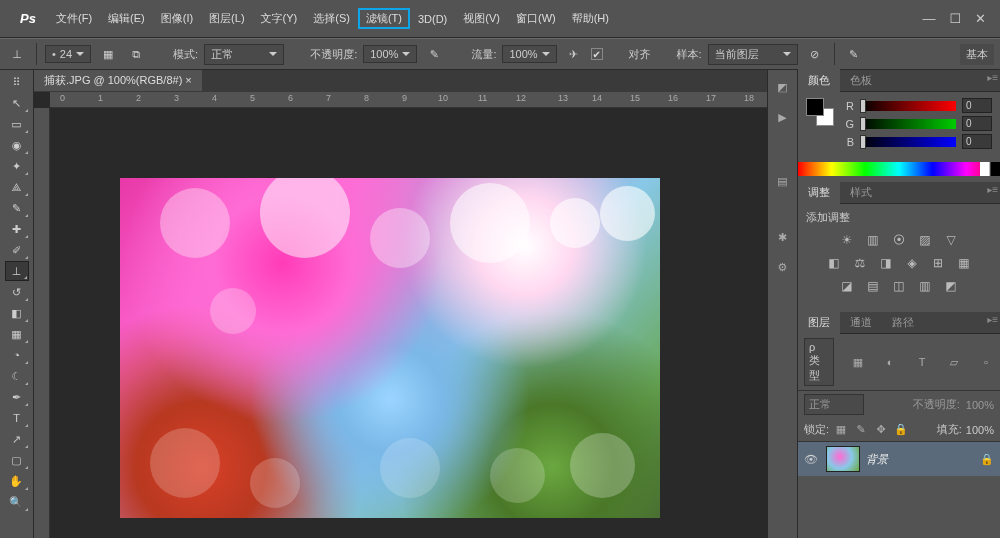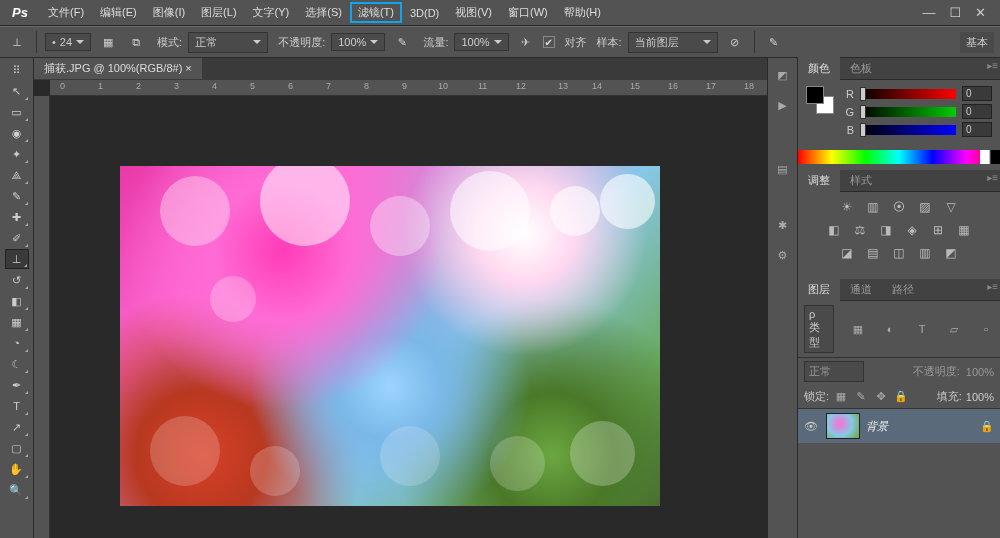--- a/index.html
+++ b/index.html
@@ -1,24 +1,24 @@
 <!DOCTYPE html>
 <html><head>
 <meta charset="utf-8">
 <style>
 *{margin:0;padding:0;box-sizing:border-box;font-family:"Microsoft YaHei",sans-serif;font-size:11px;user-select:none}
 body{background:#535353;width:1000px;height:538px;overflow:hidden;color:#ccc}
-.menubar{height:26px;background:#535353;display:flex;align-items:center;padding-left:8px;border-bottom:1px solid #2a2a2a}
+.menubar{height:38px;background:#535353;display:flex;align-items:center;padding-left:16px;border-bottom:1px solid #2a2a2a}
 .logo{width:24px;height:18px;display:flex;align-items:center;justify-content:center;color:#fff;font-weight:bold;font-size:13px;font-style:italic;margin-right:8px}
 .menu-item{padding:3px 8px;color:#ddd;cursor:pointer}
 .menu-item.hl{border:2px solid #0ea5e9;padding:1px 6px}
 .winctrl{margin-left:auto;display:flex;gap:14px;padding-right:14px}
 .winbtn{color:#ccc;font-size:13px;cursor:pointer}
 .optbar{height:32px;background:#535353;border-top:1px solid #6a6a6a;border-bottom:1px solid #2a2a2a;display:flex;align-items:center;padding:0 6px;gap:6px}
-.optlbl{color:#ccc;margin-left:4px}
+.optlbl{color:#ccc;margin-left:20px}
 .dd{background:#4a4a4a;border:1px solid #333;padding:2px 6px;display:flex;align-items:center;gap:4px;min-width:50px}
 .dd .arr{border-left:4px solid transparent;border-right:4px solid transparent;border-top:4px solid #ccc;margin-left:auto}
 .icnbtn{width:22px;height:22px;display:flex;align-items:center;justify-content:center;cursor:pointer;color:#ccc}
 .sep{width:1px;height:22px;background:#333;margin:0 2px}
 .cb{width:12px;height:12px;border:1px solid #888;display:inline-flex;align-items:center;justify-content:center;font-size:10px;color:#ddd}
 .main{display:flex;height:484px}
 .tools{width:34px;background:#535353;border-right:1px solid #2a2a2a;display:flex;flex-direction:column;align-items:center;padding-top:2px;gap:1px}
 .tool{width:24px;height:20px;display:flex;align-items:center;justify-content:center;cursor:pointer;color:#ccc;position:relative}
 .tool.sel{background:#3a3a3a;border:1px solid #222}
 .tool .tri{position:absolute;right:1px;bottom:1px;border-right:3px solid #aaa;border-top:3px solid transparent}
@@ -253,20 +253,21 @@
       <div class="spectrum"></div>
     </div>
 
     <div class="pnl-head" style="margin-top:6px">
       <div class="pnl-tabs">
         <div class="pnl-tab act">调整</div>
         <div class="pnl-tab">样式</div>
         <span class="rbtn">▸≡</span>
       </div>
       <div class="pnl-body">
+        <div class="adj-title">添加调整</div>
         <div class="adj-row">
           <div class="adj-i">☀</div>
           <div class="adj-i">▥</div>
           <div class="adj-i">⦿</div>
           <div class="adj-i">▨</div>
           <div class="adj-i">▽</div>
         </div>
         <div class="adj-row">
           <div class="adj-i">◧</div>
           <div class="adj-i">⚖</div>

